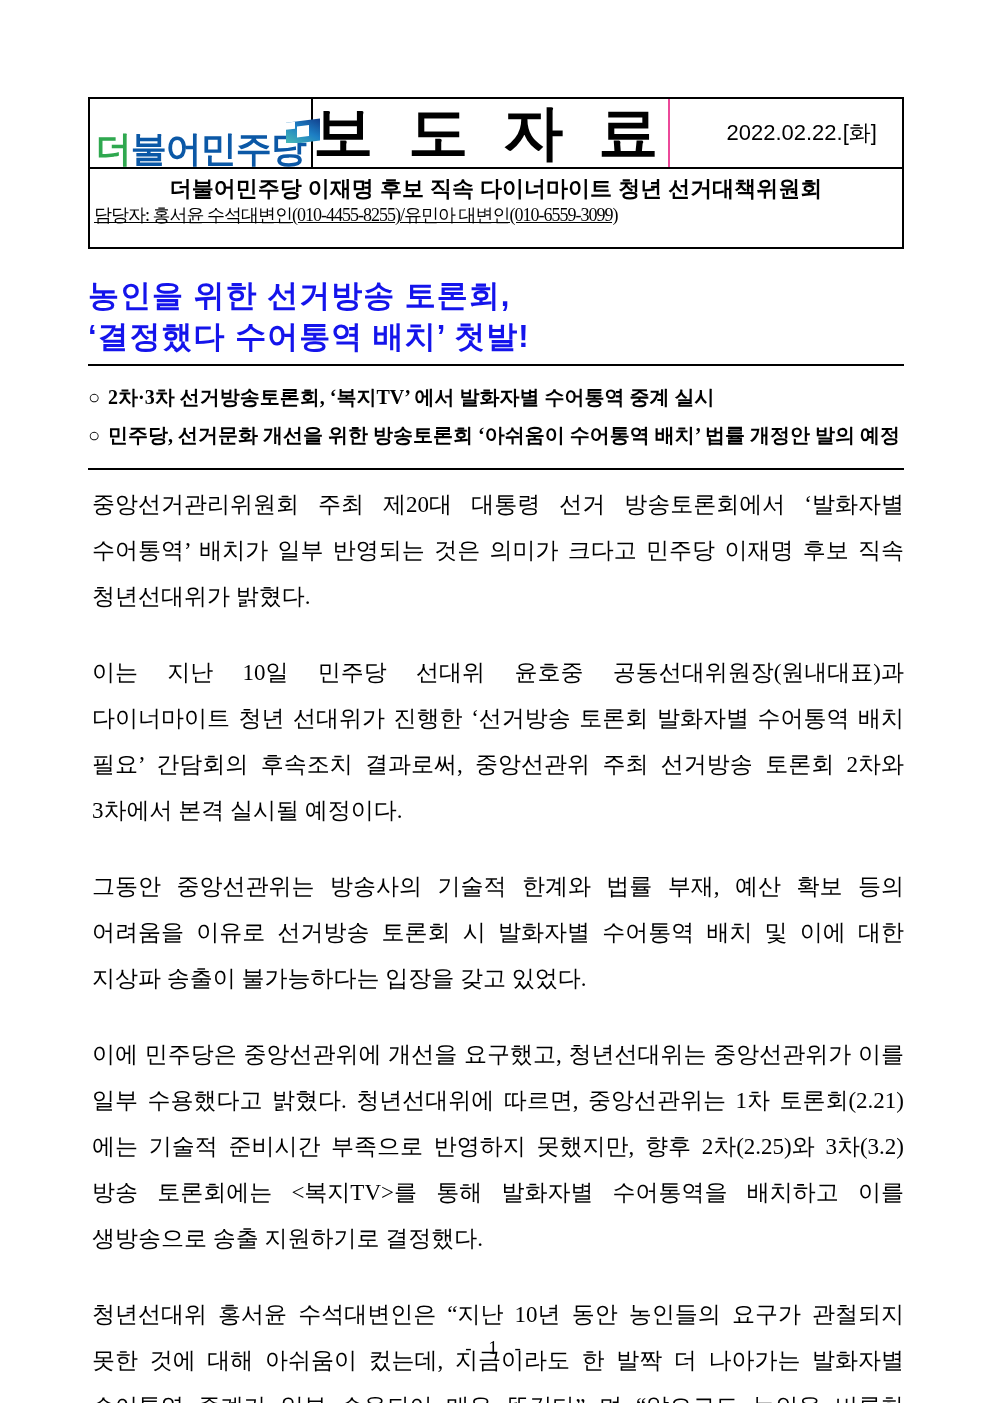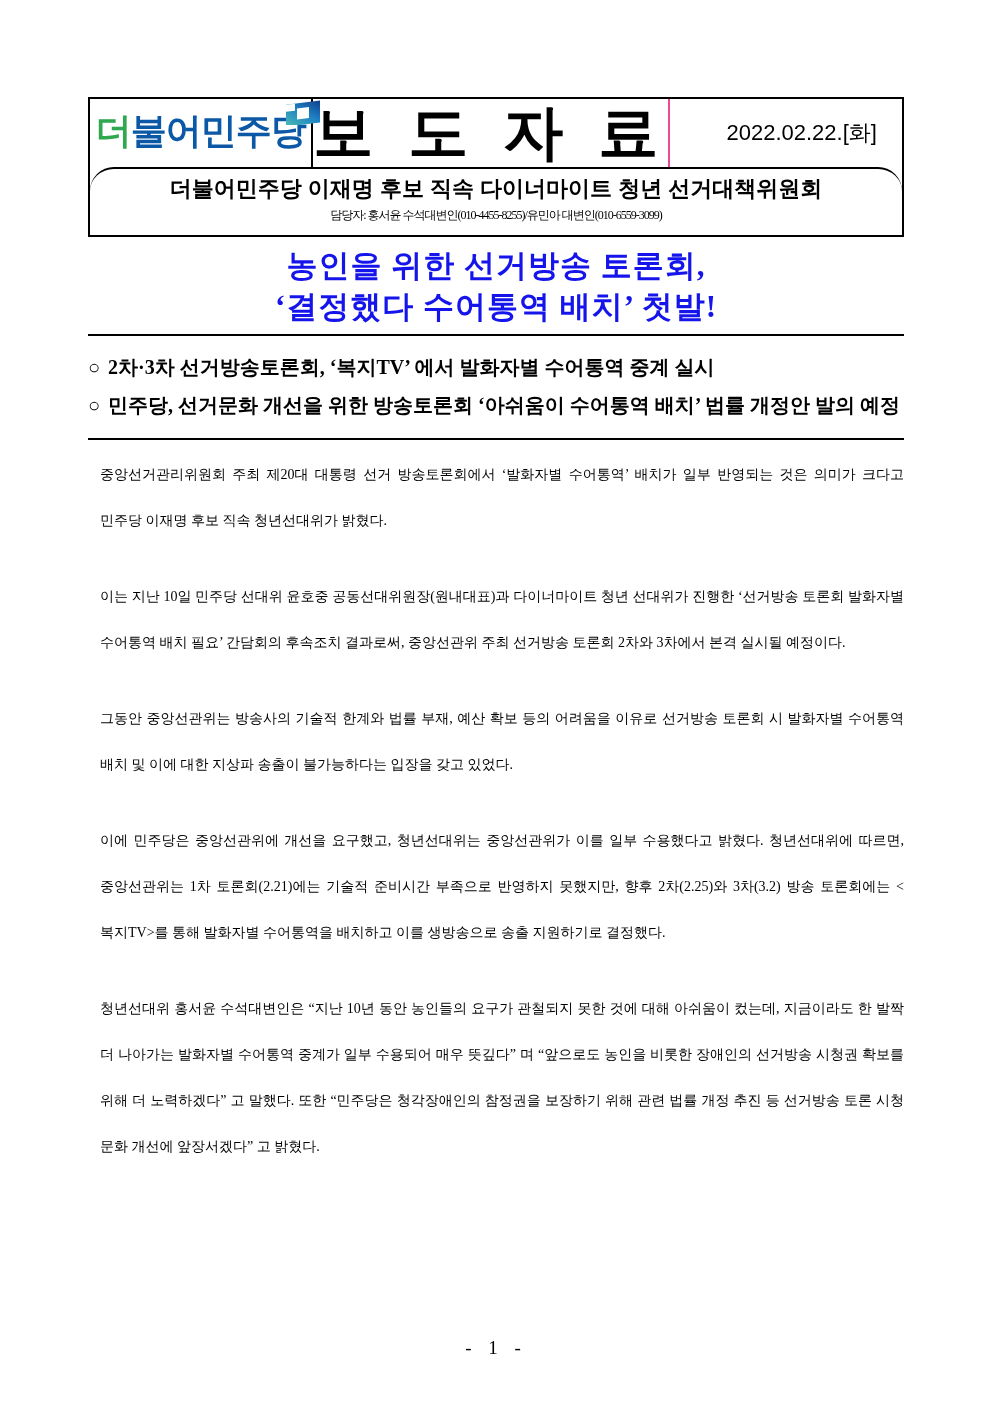--- a/index.html
+++ b/index.html
@@ -8,21 +8,21 @@
     position:relative; margin:0 auto; overflow:hidden;
     font-family:"Liberation Serif", serif; color:#000;
   }
   .content { padding:97px 88px 0 88px; }
 
   
   .header-table { border:2px solid #000; }
   .header-row1 { display:flex; align-items:stretch; height:68px; }
   .logo-cell {
     width:225px; border-right:2px solid #000;
-    display:flex; align-items:flex-start; justify-content:center;
+    display:flex; align-items:flex-end; justify-content:center;
     position:relative;
   }
   .logo-wrap { position:relative; padding-top:14px; }
   .logo-text {
     font-family:"Liberation Sans", sans-serif; font-weight:bold;
     font-size:36px; letter-spacing:-1px; line-height:1;
   }
   .logo-green { color:#2fa84f; }
   .logo-blue  { color:#0b58a6; }
   .flag-icon { position:absolute; top:-8px; right:-16px; }
@@ -31,50 +31,50 @@
   }
   .doc-title {
     font-family:Liberation Serif, serif; font-weight:bold;
     font-size:60px; letter-spacing:10px; line-height:1; white-space:nowrap;
   }
   .date-cell {
     width:204px; border-left:2px solid #ec4899;
     display:flex; align-items:center; justify-content:center;
     font-family:"Liberation Sans", sans-serif; font-size:22px;padding-left:31px;
   }
-  .header-row2 { border-top:2px solid #000; padding:6px 4px 8px 4px;border-radius:24px; }
+  .header-row2 { border-top:2px solid #000; padding:6px 4px 20px 4px; }
   .committee-line {
     text-align:center; font-family:"Liberation Sans", sans-serif;
     font-weight:bold; font-size:22px; line-height:28px;
   }
   .contact-line {
-    text-align:center; font-size:12px; line-height:24px;
-    letter-spacing:-1px; white-space:nowrap;
+    text-align:left; font-size:18px; line-height:24px;
+    letter-spacing:-1px; white-space:nowrap;text-decoration:underline;
   }
 
   
   .headline {
-    margin-top:8px; text-align:center; color:#1414eb;
-    font-family:Liberation Serif, serif; font-weight:bold;
+    margin-top:26px; text-align:left; color:#1414eb;
+    font-family:Liberation Sans, sans-serif; font-weight:bold;
     font-size:31px; line-height:41px; letter-spacing:1px;
   }
   .rule { border:0; border-top:2px solid #000; margin:7px 0 0 0; }
 
   
   .bullets { margin:12px 0 14px 0; }
   .bullet-row {
     font-weight:bold; font-size:20px; line-height:38px;
     white-space:nowrap;
   }
   .bullet-marker { margin-right:8px; font-weight:normal; }
 
   
   .body-text { margin-top:12px; }
   .body-text p {
-    margin:0 0 30px 12px; font-size:14px; line-height:46px;
+    margin:0 0 30px 4px; font-size:23px; line-height:46px;
     text-align:justify; word-break:keep-all;
   }
 
   
   .page-footer {
     position:absolute; left:0; bottom:44px; width:100%;
     text-align:center; font-size:19px; letter-spacing:6px;
   }
 </style>
 </head>

